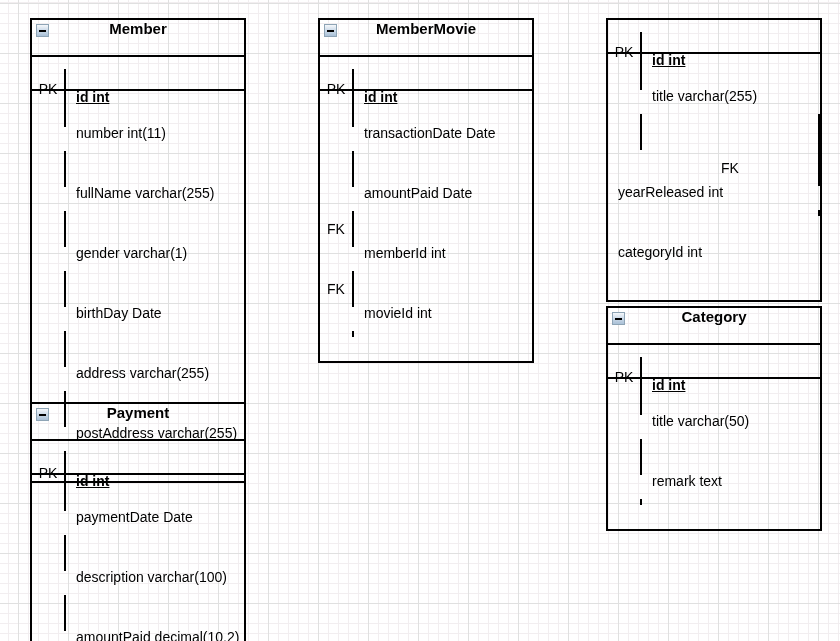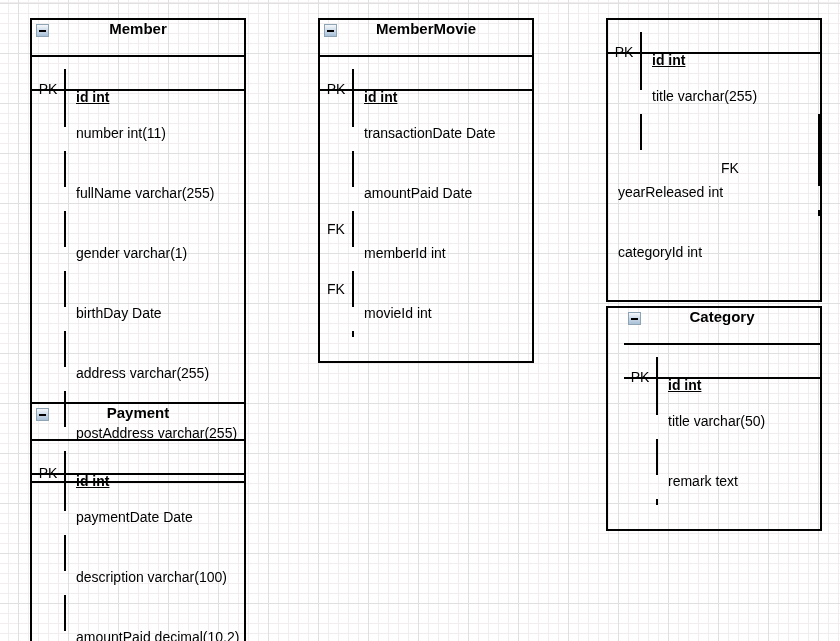--- a/index.html
+++ b/index.html
@@ -166,21 +166,21 @@
         <div class="er-field">title varchar(255)</div>
         <div class="er-key"></div>
         <div class="er-key"></div>
         <div class="er-field">yearReleased int</div>
         <div class="er-key">FK</div>
         <div class="er-field">categoryId int</div>
         <div class="er-key filler"></div>
         <div class="er-field filler"></div>
       </div>
   </div>
-    <div class="er-table" style="left: 606px; top: 306px; width: 216px; padding-left: 16px;">
+    <div class="er-table" style="left: 606px; top: 306px; width: 216px;">
     <div class="er-header">
       <span class="collapse-icon"></span>
       <span class="er-title">Category</span>
     </div>
     <div class="er-pk-row">
       <div class="er-key">PK</div>
       <div class="er-field">id int</div>
     </div>
     <div class="er-body">
         <div class="er-key"></div>

